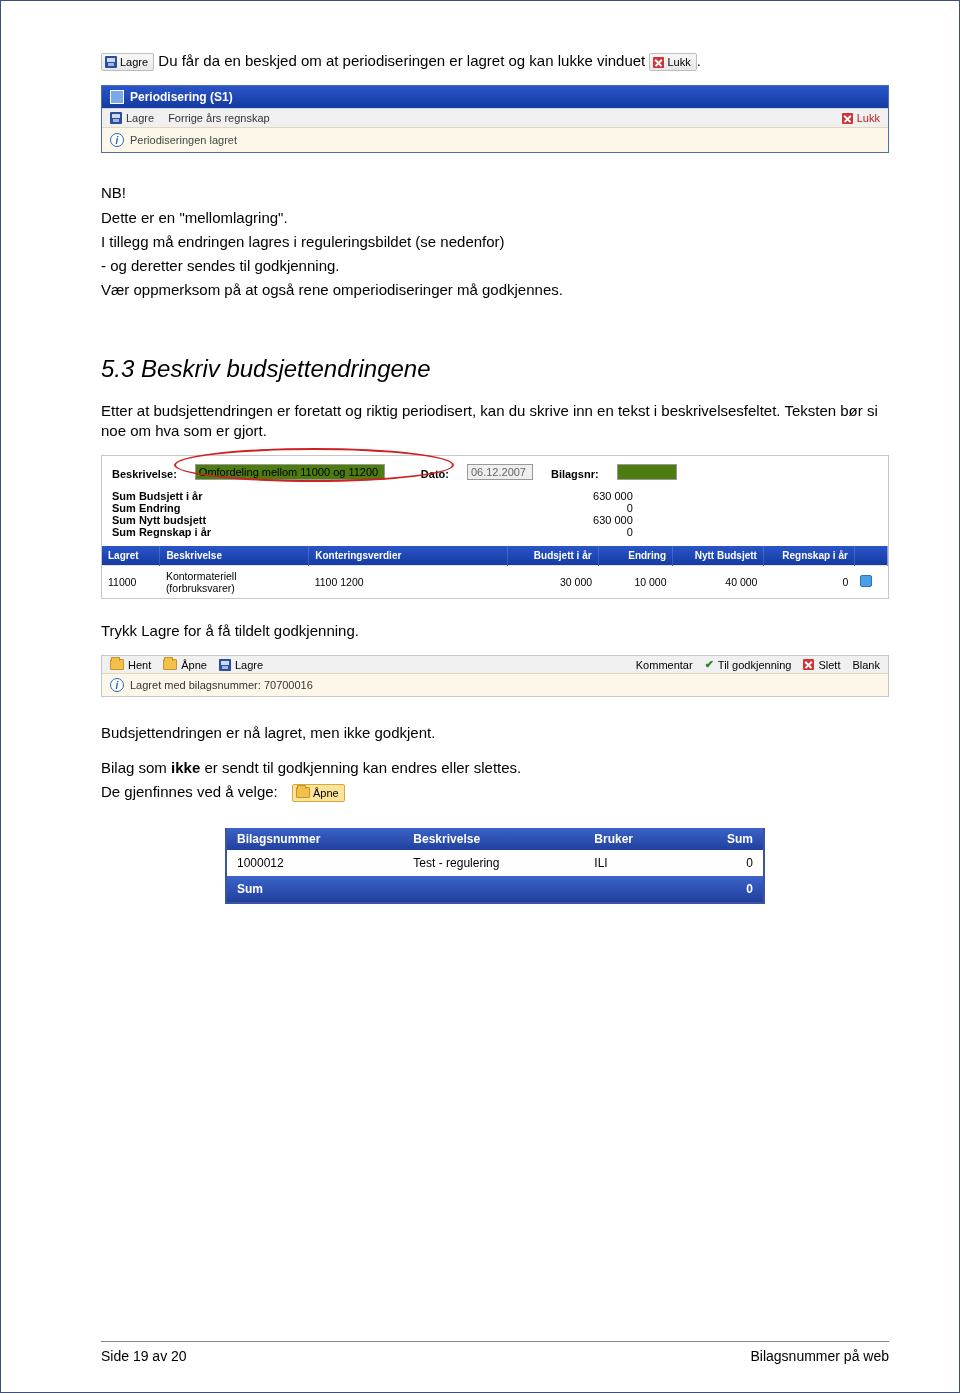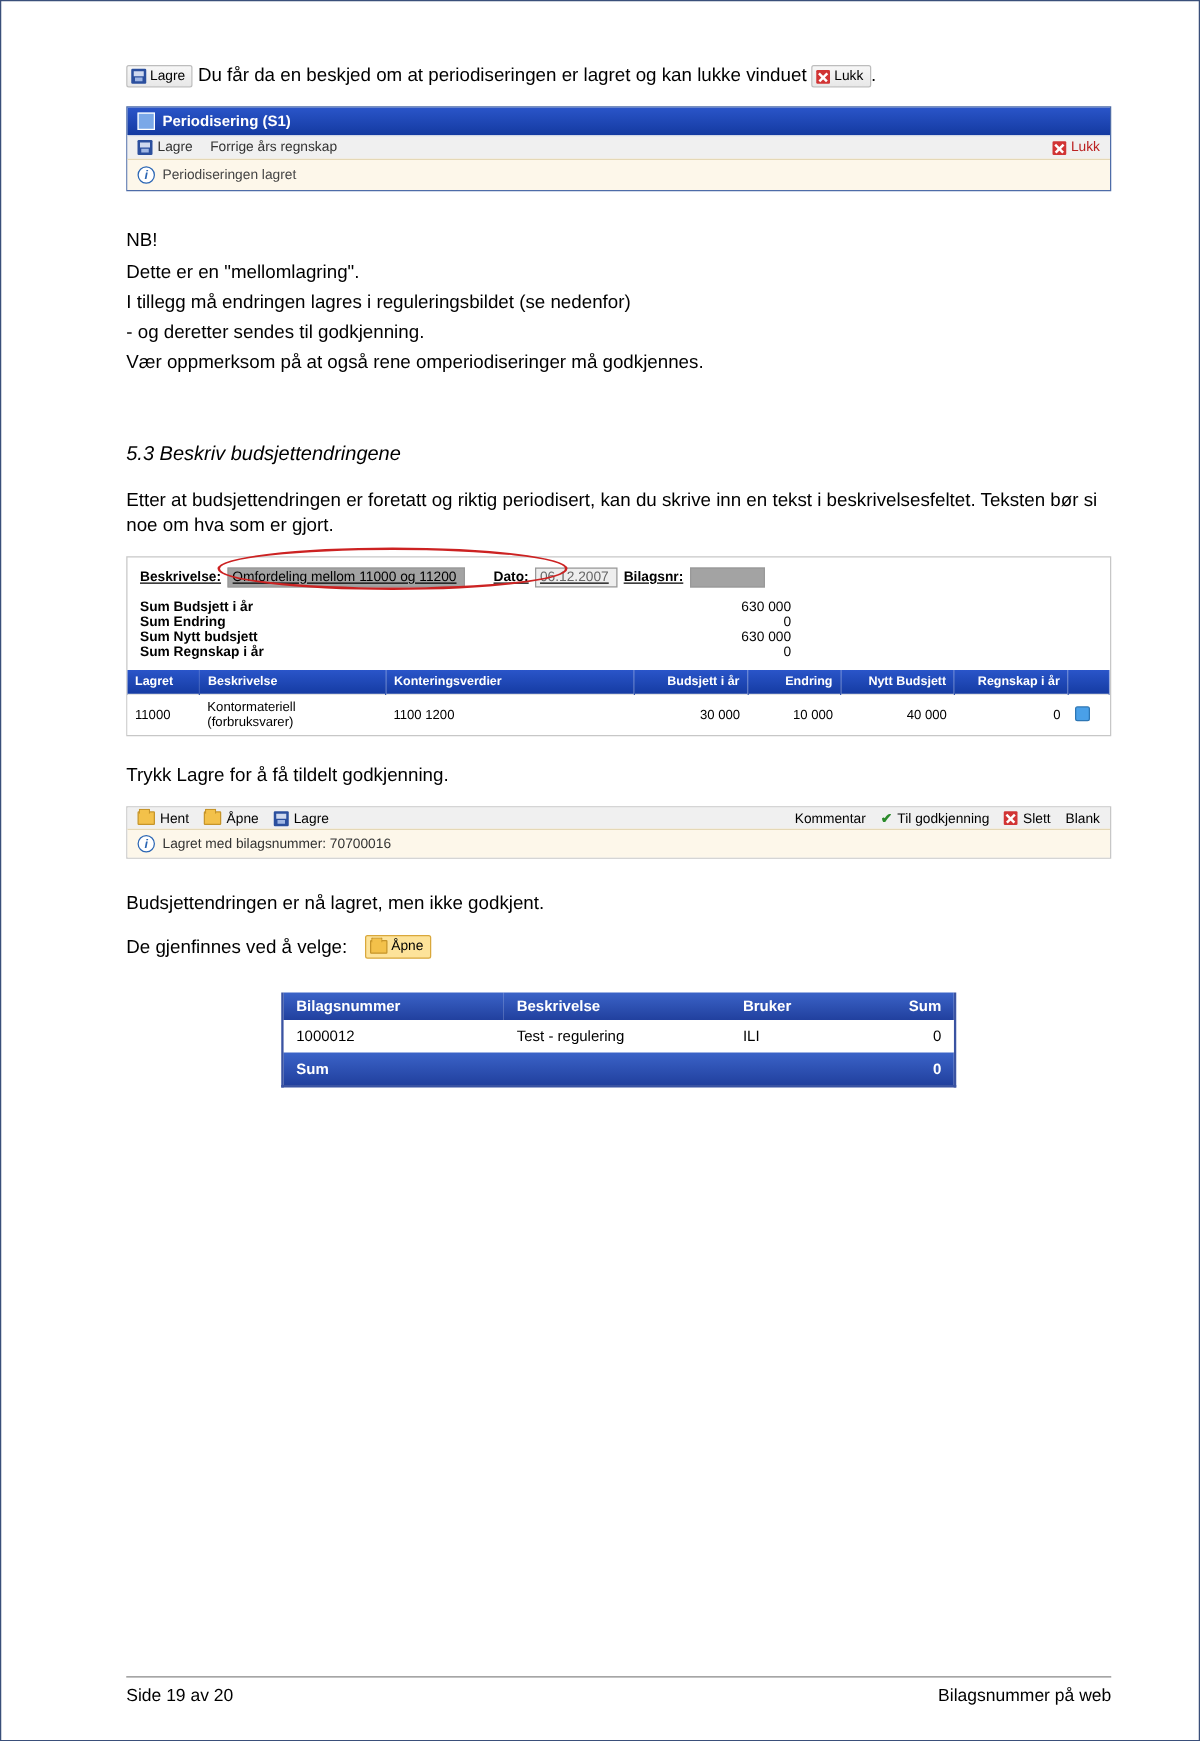--- a/index.html
+++ b/index.html
@@ -49,28 +49,28 @@
     background: linear-gradient(#2a55c9,#143aa1);
     color:#fff;font-weight:bold;padding:4px 8px;display:flex;align-items:center;gap:6px;
   }
   .titlebar .chart-ico{width:14px;height:14px;background:#7aa8e8;border:1px solid #fff;display:inline-block;position:relative;}
   .toolbar{background:#f0f0f0;border-top:1px solid #cfd6e6;display:flex;align-items:center;gap:14px;padding:3px 8px;font-size:11px;color:#333;}
   .toolbar .spacer{flex:1;}
   .toolbar .tool{display:inline-flex;align-items:center;gap:4px;}
   .toolbar .close-red{color:#b22;}
   .statusbar{background:#fdf7ea;border-top:1px solid #e5d8b6;padding:5px 8px;display:flex;align-items:center;gap:6px;font-size:11px;color:#444;}
 
-  .h2-it { font-style: italic; font-size: 16px; margin: 20px 0 18px 0; }
+  .h2-it { font-style: italic; font-size: 24px; margin: 20px 0 18px 0; }
 
   
   .budget-block{border:1px solid #c7c7c7; font-size:11px; margin:10px 0 22px 0;}
   .budget-head{padding:8px 10px 4px 10px;}
-  .lblrow{display:flex;align-items:center;gap:5px;text-decoration:underline;}
+  .lblrow{display:flex;align-items:flex-end;gap:18px;}
   .lblrow label{font-weight:bold;}
-  .txtfield{border:1px solid #999;background:#a3a3a3;font-size:11px;padding:1px 3px;}
+  .txtfield{border:1px solid #999;background:#4d7c0f;font-size:11px;padding:1px 3px;}
   .txtfield.ro{background:#eee;color:#666;}
   .circle{position:absolute;width:280px;height:34px;border:2px solid #c22; border-radius:50%/50%;left:72px;top:-8px;pointer-events:none;}
   .budget-head{position:relative;}
   .sumtable{width:100%;padding:6px 10px 8px 10px;}
   .sumtable .row{display:flex;justify-content:flex-start;gap:0;}
   .sumtable .row .k{width:56%;font-weight:bold;}
   .sumtable .row .v{width:12%;text-align:right;}
 
   .grid-hdr{background:linear-gradient(#2a55c9,#143aa1);color:#fff;font-size:10px;}
   table.grid{width:100%;border-collapse:collapse;font-size:10.5px;}
@@ -243,20 +243,23 @@
     <div class="status">
       <span class="info-i">i</span>
       <span>Lagret med bilagsnummer: 70700016</span>
     </div>
   </div>
 
   <div style="height:26px"></div>
   <p class="para">Budsjettendringen er nå lagret, men ikke godkjent.</p>
 
   <p>
+    <span>Bilag som </span><b>ikke</b><span> er sendt til godkjenning kan endres eller slettes.</span>
+  </p>
+  <p>
     <span>De gjenfinnes ved å velge:</span>
     <span class="btn-inline orange" style="margin-left:10px">
       <span class="folder"></span>
       <span>Åpne</span>
     </span>
   </p>
 
   <div class="bilag-wrap">
     <table>
       <thead>

